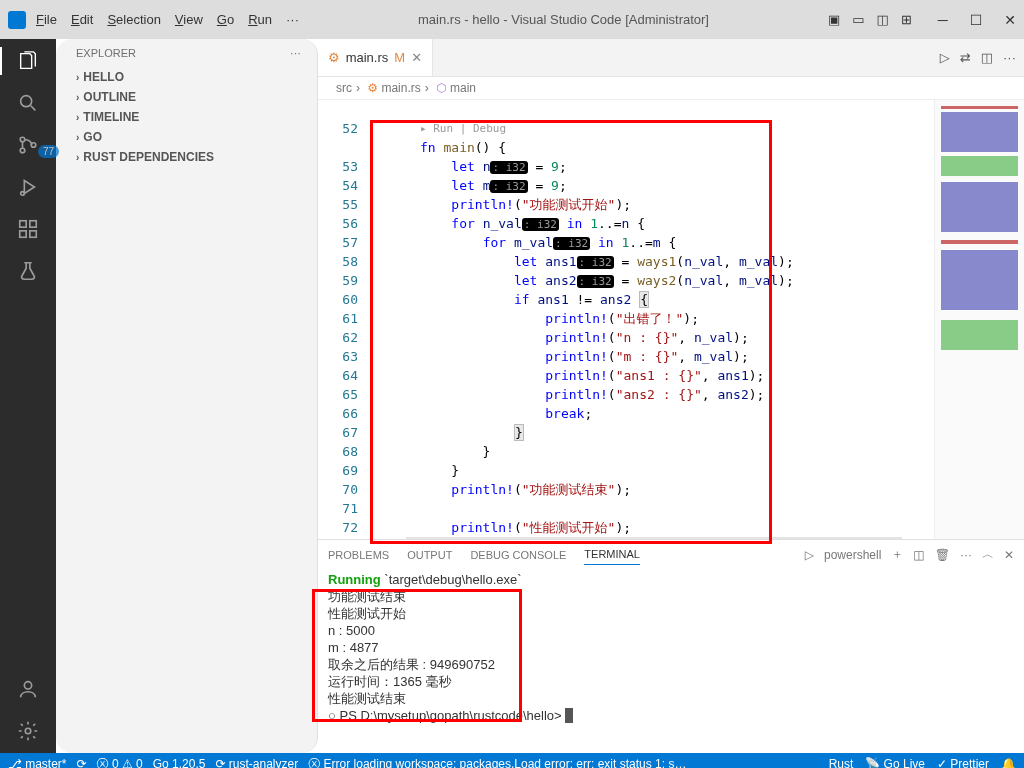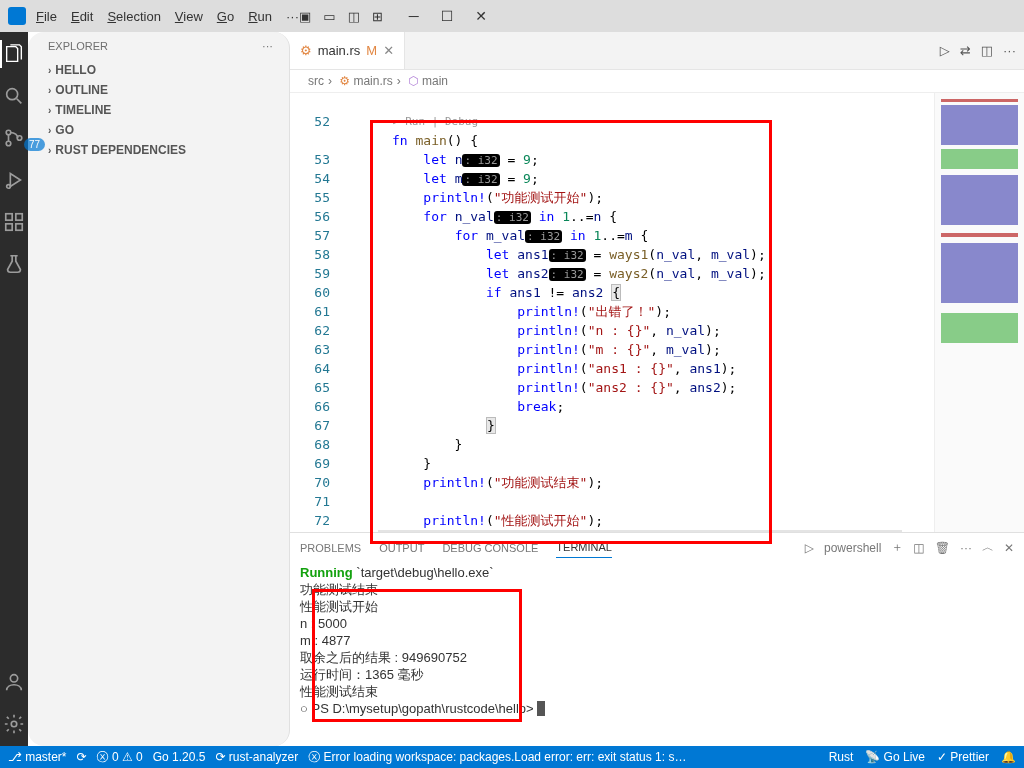--- a/index.html
+++ b/index.html
@@ -1,25 +1,25 @@
 <!DOCTYPE html>
 <html><head>
 <meta charset="utf-8">
 <style>
 * { margin: 0; padding: 0; box-sizing: border-box; }
 body { width: 1024px; height: 768px; font-family: "Segoe UI", sans-serif; font-size: 13px; background: #fff; overflow: hidden; position: relative; color: #333; }
-.titlebar { height: 32px; background: #ddd; display: flex; align-items: center; padding: 0 8px; }
+.titlebar { height: 39px; background: #ddd; display: flex; align-items: center; padding: 0 8px; }
 .titlebar .vsc-icon { width: 18px; height: 18px; background: #0078d4; border-radius: 3px; margin-right: 10px; }
 .menu { display: flex; gap: 14px; }
 .menu span u { text-decoration: underline; }
 .title-center { flex: 1; text-align: center; color: #555; }
 .title-right { display: flex; gap: 12px; align-items: center; }
 .win-controls { display: flex; gap: 22px; margin-left: 14px; font-size: 14px; }
 .main { display: flex; height: calc(100% - 32px - 22px); }
-.activitybar { width: 28px; background: #2c2c2c; display: flex; flex-direction: column; align-items: center; padding-top: 10px; gap: 18px; color: #ccc; position: relative; }
+.activitybar { width: 56px; background: #2c2c2c; display: flex; flex-direction: column; align-items: center; padding-top: 10px; gap: 18px; color: #ccc; position: relative; }
 .activitybar .ic { width: 24px; height: 24px; display: flex; align-items: center; justify-content: center; font-size: 18px; opacity: 0.7; }
 .activitybar .ic.active { opacity: 1; }
 .activitybar .active-bar { position: absolute; left: 0; top: 8px; width: 2px; height: 28px; background: #fff; }
 .badge { position: absolute; background: #0078d4; color: #fff; border-radius: 8px; font-size: 10px; padding: 1px 5px; left: 22px; }
 .activitybar .bottom { margin-top: auto; margin-bottom: 10px; display: flex; flex-direction: column; gap: 18px; align-items: center; }
 .sidebar { width: 262px; background: #f3f3f3; border-right: 1px solid #e0e0e0; display: flex; flex-direction: column; border-radius: 16px; }
 .sidebar-hdr { padding: 8px 16px 6px 20px; font-size: 11px; color: #6f6f6f; display: flex; justify-content: space-between; align-items: center; }
 .tree { padding: 2px 0; }
 .tree-item { padding: 3px 4px 3px 20px; font-size: 12px; font-weight: 600; color: #555; display: flex; align-items: center; gap: 4px; }
 .tree-item .chev { font-size: 10px; }
@@ -68,20 +68,21 @@
   <div class="vsc-icon"></div>
   <div class="menu">
     <span><u>F</u>ile</span>
     <span><u>E</u>dit</span>
     <span><u>S</u>election</span>
     <span><u>V</u>iew</span>
     <span><u>G</u>o</span>
     <span><u>R</u>un</span>
     <span>···</span>
   </div>
+  <div class="title-center">main.rs - hello - Visual Studio Code [Administrator]</div>
   <div class="title-right">
     <span>▣</span>
     <span>▭</span>
     <span>◫</span>
     <span>⊞</span>
     <div class="win-controls">
       <span>─</span>
       <span>☐</span>
       <span>✕</span>
     </div>

